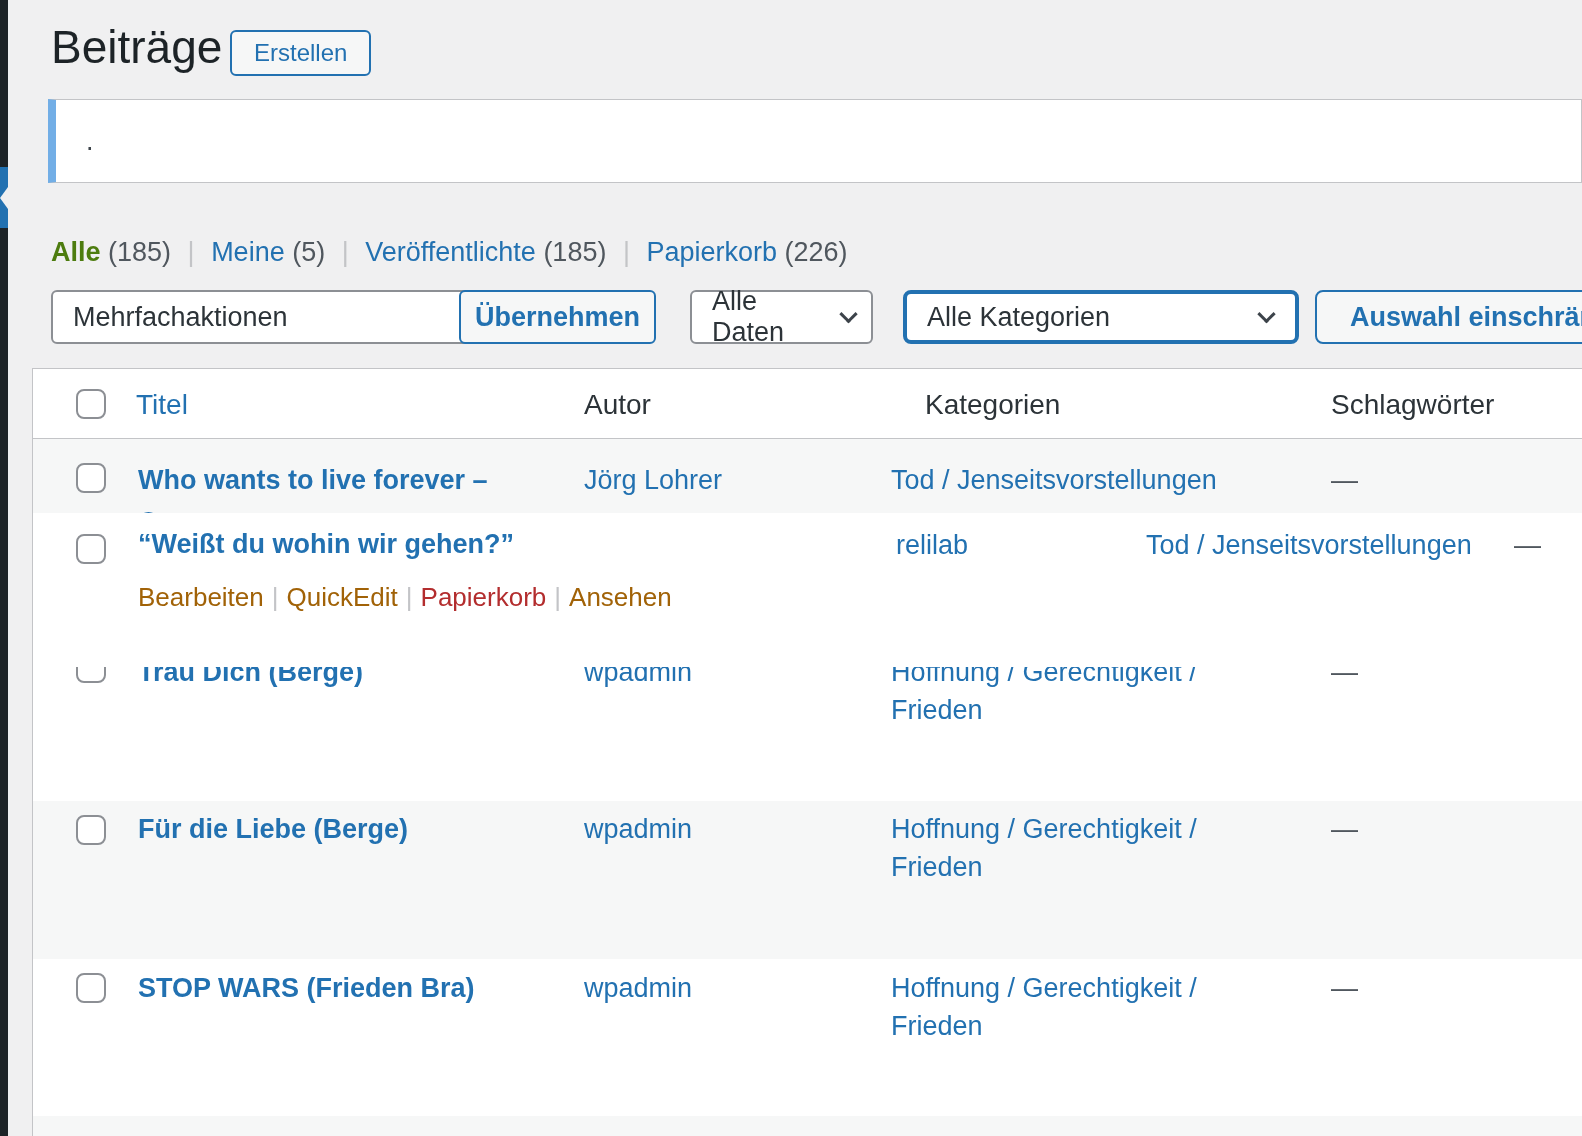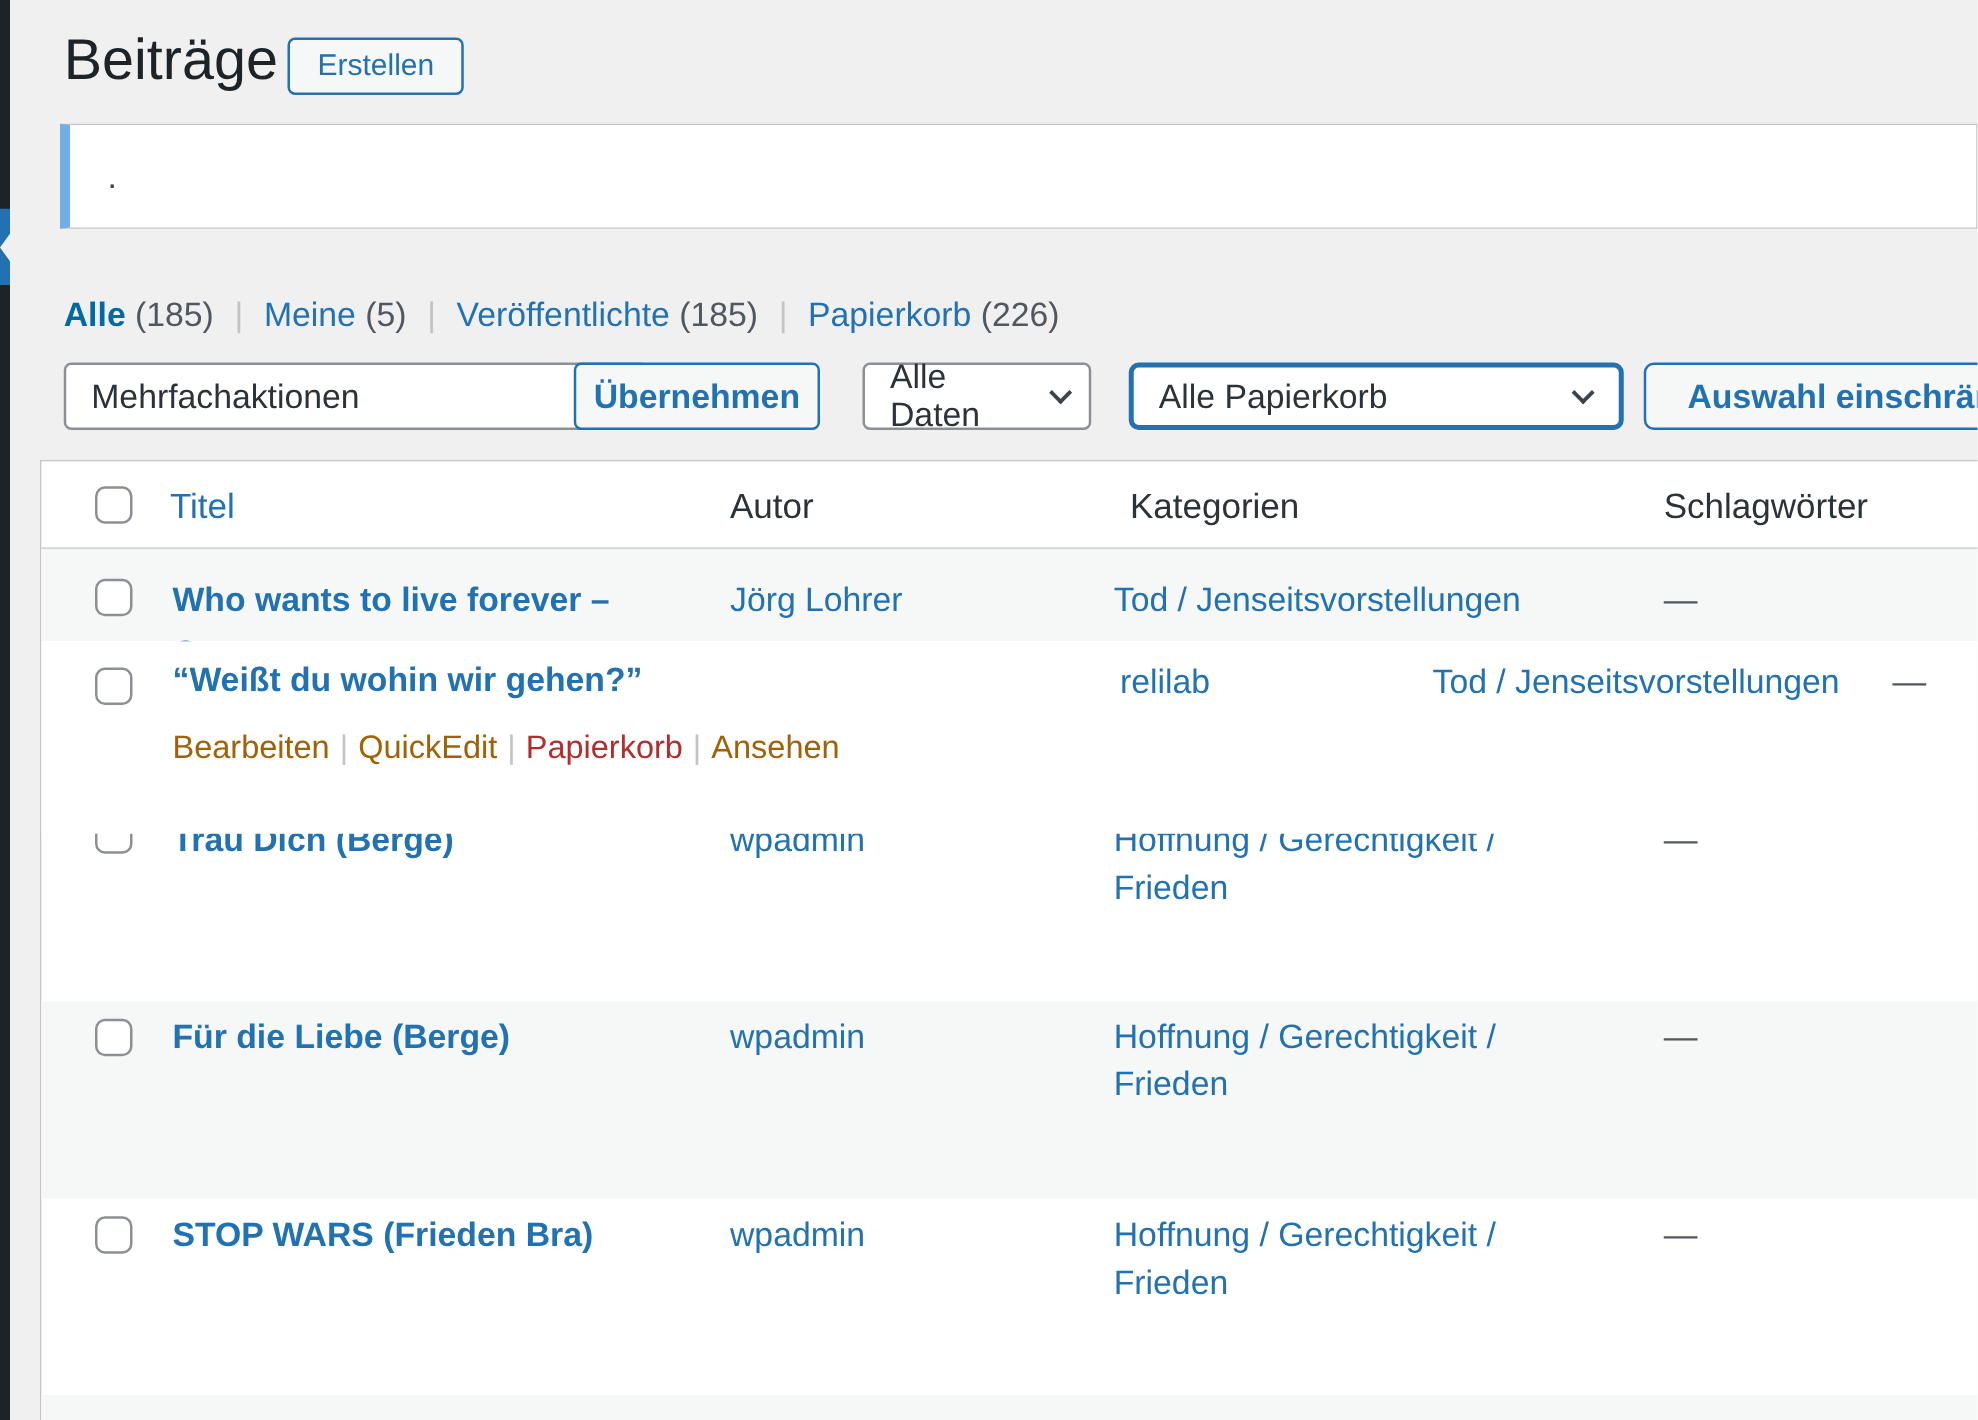--- a/index.html
+++ b/index.html
@@ -26,21 +26,21 @@
 
   
   #notice { left:48px; top:99px; width:1534px; height:84px; background:#fff;
     border:1px solid #c3c4c7; border-left:8px solid #72aee6;
     display:flex; align-items:center; padding-left:30px; font-size:27px; color:#3c434a; }
   #notice a { color:#2271b1; text-decoration:underline; cursor:pointer; }
 
   
   #filters { left:51px; top:237px; font-size:27px; }
   #filters .flink { color:#2271b1; cursor:pointer; }
-  #filters .current { color:#0369a1; font-weight:700; }
+  #filters .current { color:#4d7c0f; font-weight:700; }
   #filters .count { color:#50575e; }
   #filters .sep { color:#c3c4c7; padding:0 9px; }
 
   
   .select { position:absolute; top:290px; height:54px; background:#fff;
     border:2px solid #8c8f94; border-radius:6px; font-size:27px; color:#2c3338;
     display:flex; align-items:center; padding:0 46px 0 20px; cursor:pointer; }
   #bulk-select { left:51px; width:468px; }
   #date-select { left:690px; width:183px; padding-right:40px; }
   #cat-select  { left:903px; width:396px; border:4px solid #2271b1; border-radius:8px; }
@@ -114,35 +114,35 @@
 <div id="bulk-select" class="select">
   <span>Mehrfachaktionen</span>
   <span class="chev"></span>
 </div>
 <div id="apply-btn" class="btn-outline">Übernehmen</div>
 <div id="date-select" class="select">
   <span>Alle Daten</span>
   <span class="chev"></span>
 </div>
 <div id="cat-select" class="select">
-  <span>Alle Papierkorb</span>
+  <span>Alle Kategorien</span>
   <span class="chev"></span>
 </div>
 <div id="restrict-btn" class="btn-outline">Auswahl einschränken</div>
 
 <div id="table" class="abs">
   <div id="stripe-1" class="stripe"></div>
   <div id="stripe-4" class="stripe"></div>
   <div id="stripe-6" class="stripe"></div>
 
   <div id="thead">
     <span class="cb" style="left:43px; top:20px;"></span>
     <span class="hcell sortable" style="left:103px;">Titel</span>
     <span class="hcell" style="left:551px;">Autor</span>
-    <span class="hcell" style="left:871px;">Kategorien</span>
+    <span class="hcell" style="left:892px;">Kategorien</span>
     <span class="hcell" style="left:1298px;">Schlagwörter</span>
   </div>
 
   <span class="cb" style="left:43px; top:94px;"></span>
   <span class="cell post-title" style="left:105px; top:96px;">Who wants to live forever –</span>
   <span class="cell post-title" style="left:105px; top:138px;">Queen</span>
   <span class="cell link" style="left:551px; top:96px;">Jörg Lohrer</span>
   <span class="cell link" style="left:858px; top:96px;">Tod / Jenseitsvorstellungen</span>
   <span class="cell dash" style="left:1298px; top:96px;">—</span>
 

